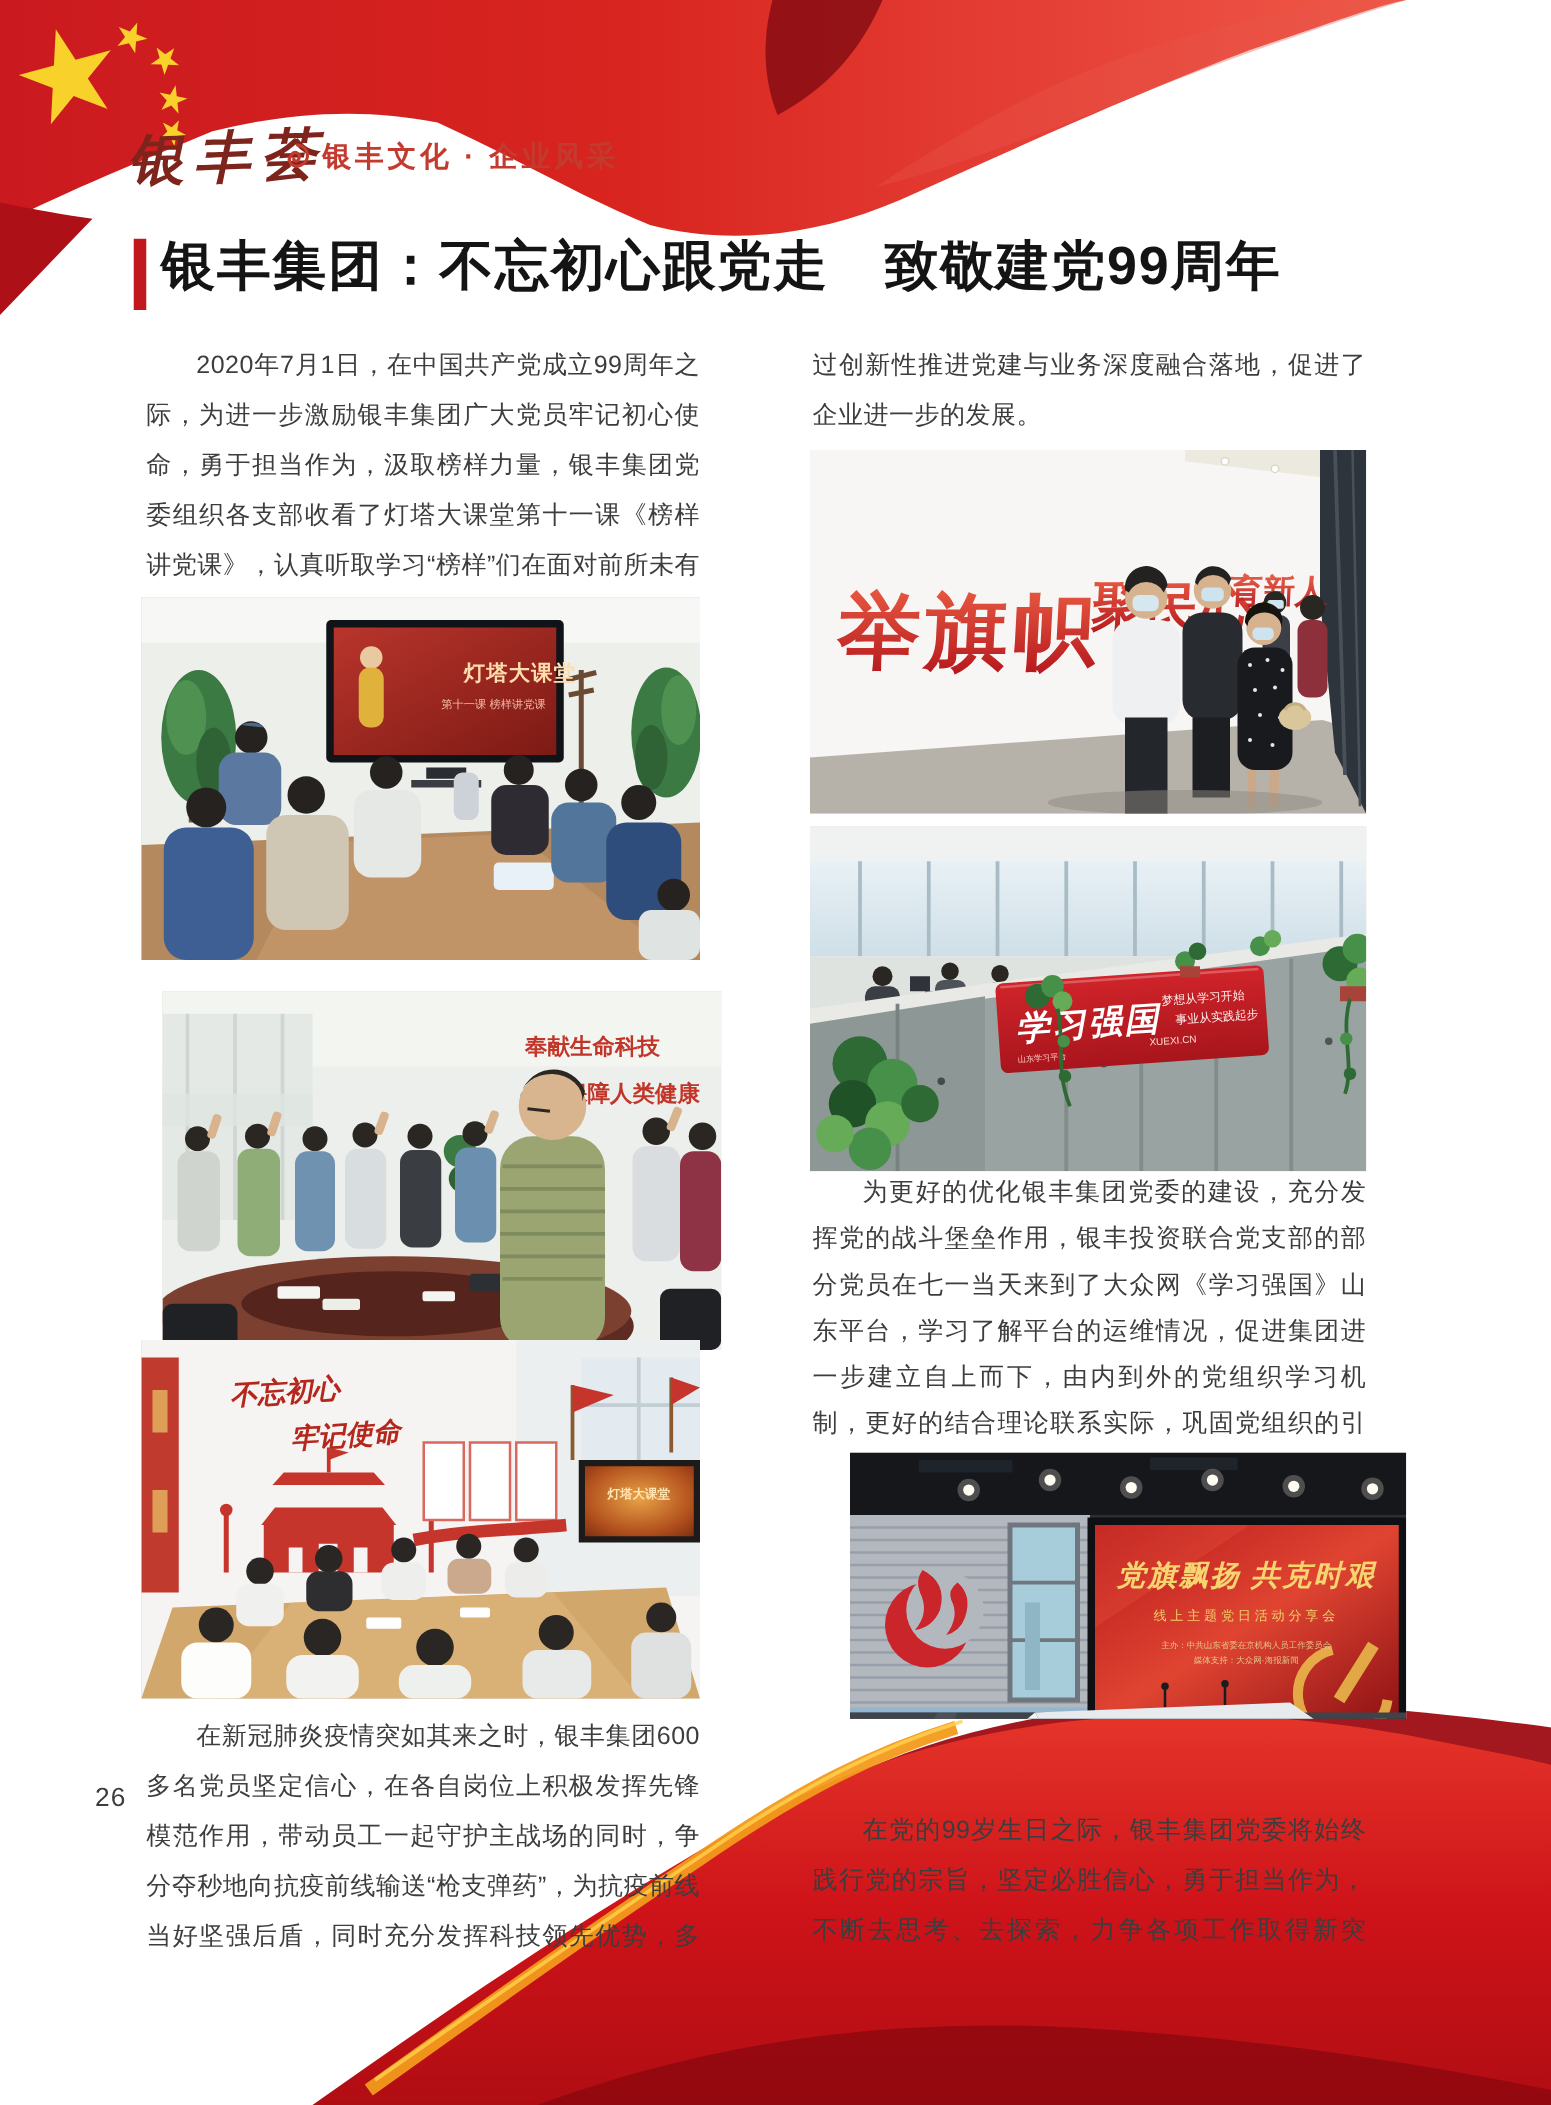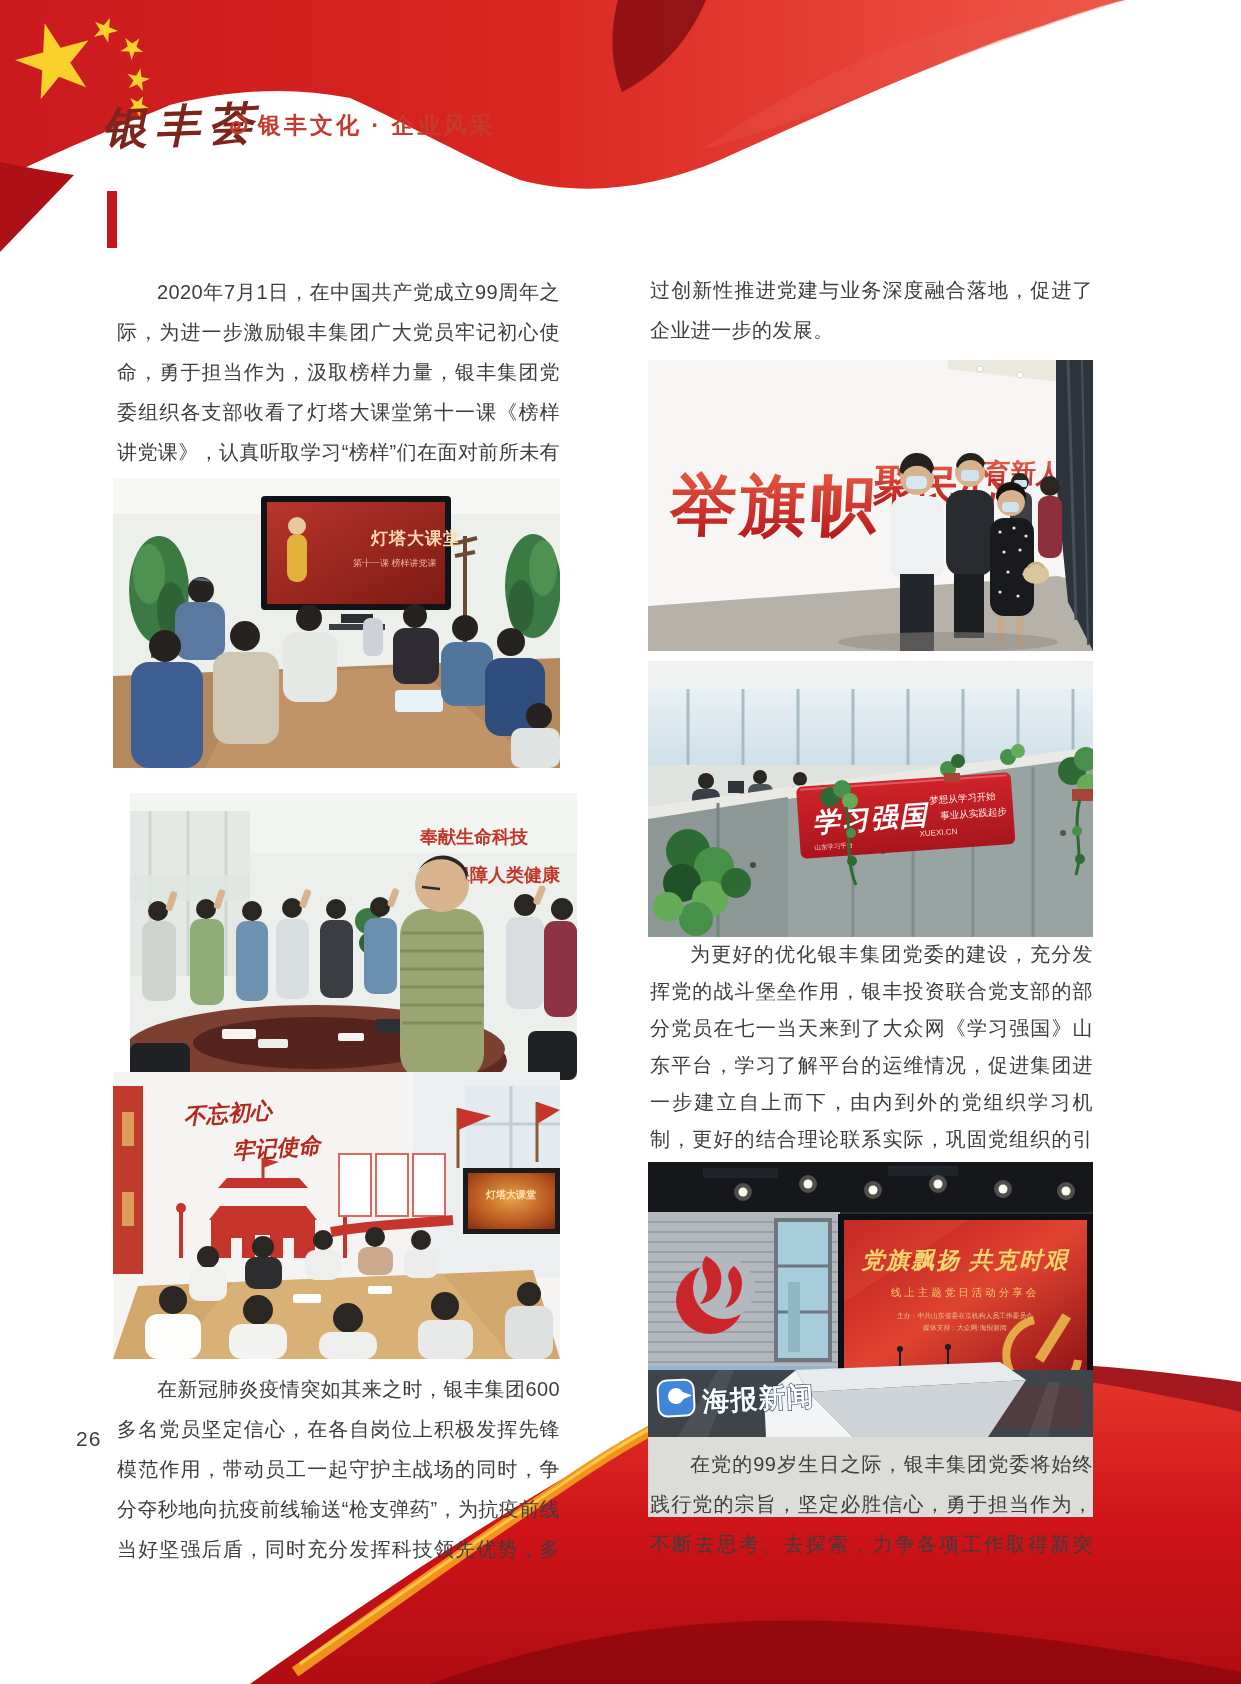--- a/index.html
+++ b/index.html
@@ -23,21 +23,21 @@
   .p-r1{left:650px;top:272px;width:443px;height:81px;}
   .p-r2{left:650px;top:936px;width:443px;height:224px;line-height:37px;}
   .p-r3{left:650px;top:1444px;width:443px;height:121px;}
   .photo{position:absolute;z-index:2;overflow:hidden;background:#dcdcd8;text-align:right;}
   .photo svg{display:block;}
   .ph1{left:113px;top:478px;width:447px;height:290px;}
   .ph2{left:113px;top:776px;width:447px;height:287px;}
   .ph3{left:113px;top:1072px;width:447px;height:287px;}
   .ph4{left:648px;top:360px;width:445px;height:291px;}
   .ph5{left:648px;top:661px;width:445px;height:276px;}
-  .ph6{left:648px;top:1162px;width:445px;height:355px;}
+  .ph6{left:680px;top:1162px;width:445px;height:213px;}
   .page-number{left:76px;top:1427px;font-size:21px;color:#3c3c3c;letter-spacing:1px;}
 </style>
 </head>
 <body>
 
 <div class="page">
 
   <svg class="deco" style="top:0;" width="1241" height="270" viewBox="0 0 1241 270">
     <defs>
       <linearGradient id="bandG" x1="0" y1="0" x2="1" y2="0">
@@ -79,24 +79,25 @@
     <path d="M430,430 C560,382 700,360 860,368 C1000,376 1120,394 1241,418 L1241,430 Z" fill="#8c080e" opacity="0.8"></path>
   </svg>
 
   <div class="content abs logo-script">银丰荟</div>
   <svg class="content abs swirl" width="26" height="34" viewBox="0 0 26 34">
     <path d="M14,2 C23,3 25,14 17,18 C10,21 5,15 9,10 C12,6 17,9 15,13 C14,16 11,15 11,13" fill="none" stroke="#c23b2e" stroke-width="2.6" stroke-linecap="round"></path>
   </svg>
   <div class="content abs section-label">银丰文化 · 企业风采</div>
 
   <div class="content abs title-bar"></div>
+  <h1 class="content abs page-title" style="margin:0;">银丰集团：不忘初心跟党走　致敬建党99周年</h1>
 
   <p class="content abs para indent p-l1" style="margin:0;">2020年7月1日，在中国共产党成立99周年之际，为进一步激励银丰集团广大党员牢记初心使命，勇于担当作为，汲取榜样力量，银丰集团党委组织各支部收看了灯塔大课堂第十一课《榜样讲党课》，认真听取学习“榜样”们在面对前所未有的新冠疫情面前“战疫”的事迹。</p>
   <p class="content abs para indent p-l2" style="margin:0;">在新冠肺炎疫情突如其来之时，银丰集团600多名党员坚定信心，在各自岗位上积极发挥先锋模范作用，带动员工一起守护主战场的同时，争分夺秒地向抗疫前线输送“枪支弹药”，为抗疫前线当好坚强后盾，同时充分发挥科技领先优势，多措并举助力打赢疫情防控阻击战。并通</p>
-  <p class="content abs para p-r1" style="margin:0;font-family:Liberation Mono, monospace;">过创新性推进党建与业务深度融合落地，促进了企业进一步的发展。</p>
+  <p class="content abs para p-r1" style="margin:0;">过创新性推进党建与业务深度融合落地，促进了企业进一步的发展。</p>
   <p class="content abs para indent p-r2" style="margin:0;">为更好的优化银丰集团党委的建设，充分发挥党的战斗堡垒作用，银丰投资联合党支部的部分党员在七一当天来到了大众网《学习强国》山东平台，学习了解平台的运维情况，促进集团进一步建立自上而下，由内到外的党组织学习机制，更好的结合理论联系实际，巩固党组织的引导核心作用，通过生产经营相融合的模式打造基层党建工作。</p>
   <p class="content abs para indent p-r3" style="margin:0;">在党的99岁生日之际，银丰集团党委将始终践行党的宗旨，坚定必胜信心，勇于担当作为，不断去思考、去探索，力争各项工作取得新突破、新发展、新提升。</p>
 
   <figure class="photo ph1" style="margin:0;">
     <svg width="447" height="290" viewBox="0 0 447 290">
       <defs>
         <linearGradient id="p1scr" x1="0" y1="0" x2="1" y2="1">
           <stop offset="0" stop-color="#b8352c"></stop>
             <stop offset="1" stop-color="#7d1a14"></stop>
         </linearGradient>

